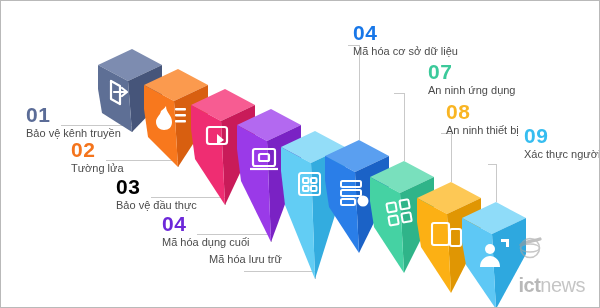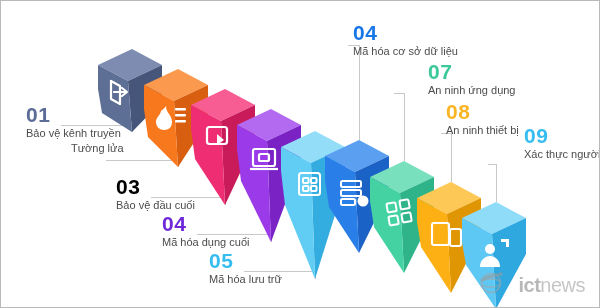--- a/index.html
+++ b/index.html
@@ -24,22 +24,23 @@
   .num{
     font-size:21px;font-weight:700;line-height:20px;
     letter-spacing:0.5px;
   }
   .cap{
     font-size:11px;color:#4b4b4b;line-height:11px;
     margin-top:3px;font-weight:400;
   }
   .wm{
     position:absolute;right:14px;bottom:12px;
-    display:flex;align-items:flex-end;gap:15px;
+    display:flex;align-items:flex-start;gap:15px;
     opacity:.62;
+    flex-direction:column;
   }
   .wm-text{
     font-size:20px;color:#9a9a9a;letter-spacing:-0.5px;line-height:20px;
   }
   .wm-text b{color:#8e8e8e;font-weight:700;}
   .wm-text i{font-style:normal;font-weight:400;color:#a3a3a3;}
 </style>
 </head>
 <body>
 
@@ -182,35 +183,35 @@
 
       </g>
     </svg>
 
     <div class="label" style="left:25px;top:104px;">
       <div class="num" style="color: rgb(91, 108, 151);">01</div>
       <div class="cap">Bảo vệ kênh truyền</div>
     </div>
 
     <div class="label" style="left:70px;top:139px;">
+      <div class="num" style="color: rgb(244, 116, 28);">02</div>
       <div class="cap">Tường lửa</div>
     </div>
 
     <div class="label" style="left:115px;top:176px;">
       <div class="num">03</div>
-      <div class="cap">Bảo vệ đầu cuối</div>
+      <div class="cap">Bảo vệ đầu thực</div>
     </div>
 
     <div class="label" style="left:161px;top:213px;">
       <div class="num" style="color: #6d28d9;">04</div>
       <div class="cap">Mã hóa dụng cuối</div>
     </div>
 
     <div class="label" style="left:208px;top:250px;">
-      <div class="num" style="color: rgb(54, 189, 240);">05</div>
       <div class="cap">Mã hóa lưu trữ</div>
     </div>
 
     <div class="label" style="left:352px;top:22px;">
       <div class="num" style="color: rgb(24, 119, 232);">04</div>
       <div class="cap">Mã hóa cơ sở dữ liệu</div>
     </div>
 
     <div class="label" style="left:398px;top:61px;margin-left:29px;">
       <div class="num" style="color: rgb(59, 201, 154);">07</div>

